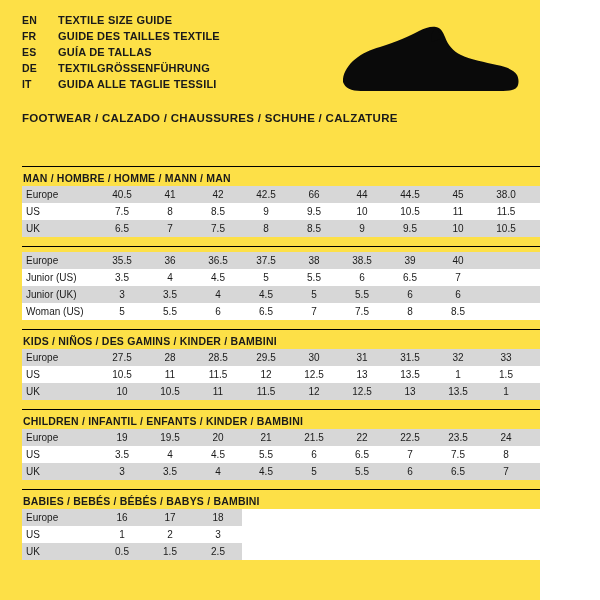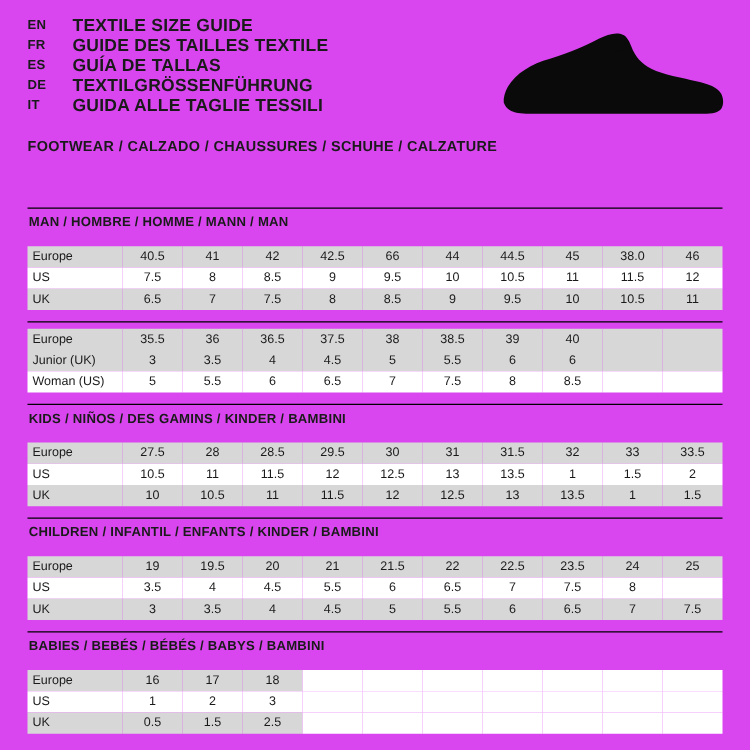--- a/index.html
+++ b/index.html
@@ -5,23 +5,23 @@
   * { box-sizing: border-box; }
   html, body {
     margin: 0; padding: 0;
     width: 600px; height: 600px;
     background: #ffffff;
     font-family: "Liberation Sans", sans-serif;
     color: #1a1a1a;
   }
   #page {
     position: relative;
-    width: 600px; height: 600px;
+    width: 540px; height: 600px;
     overflow: hidden;
-    background: #d946ef;
+    background: #fde047;
   }
 
   
   .header {
     position: absolute;
     left: 22px; top: 14px;
     width: 560px;
   }
   .lang-table {
     border-collapse: collapse;
@@ -34,21 +34,21 @@
     line-height: 13px;
     white-space: nowrap;
   }
   .lang-code {
     width: 36px;
     font-weight: bold;
     font-size: 10.5px;
   }
   .lang-label {
     font-weight: bold;
-    font-size: 14px;
+    font-size: 11px;
   }
 
   
   .shoe {
     position: absolute;
     right: 20px; top: 24px;
     width: 185px; height: 75px;
   }
 
   .footwear-line {
@@ -63,21 +63,21 @@
   .sections {
     position: absolute;
     left: 22px; top: 166px;
     width: 556px;
   }
   .section { margin-bottom: 9px; }
   .section-title {
     font-size: 10.5px;
     font-weight: bold;
     letter-spacing: 0.2px;
-    padding: 0 0 13px 1px;
+    padding: 0 0 2px 1px;
   }
   table.size {
     border-collapse: collapse;
     table-layout: fixed;
     font-size: 10px;
   }
   table.size td {
     height: 17px;
     line-height: 17px;
     padding: 0;
@@ -232,20 +232,33 @@
             <td>36</td>
             <td>36.5</td>
             <td>37.5</td>
             <td>38</td>
             <td>38.5</td>
             <td>39</td>
             <td>40</td>
             <td></td>
             <td></td>
           </tr>
+          <tr class="plain">
+            <td class="rowlabel">Junior (US)</td>
+            <td>3.5</td>
+            <td>4</td>
+            <td>4.5</td>
+            <td>5</td>
+            <td>5.5</td>
+            <td>6</td>
+            <td>6.5</td>
+            <td>7</td>
+            <td></td>
+            <td></td>
+          </tr>
           <tr class="shaded">
             <td class="rowlabel">Junior (UK)</td>
             <td>3</td>
             <td>3.5</td>
             <td>4</td>
             <td>4.5</td>
             <td>5</td>
             <td>5.5</td>
             <td>6</td>
             <td>6</td>

